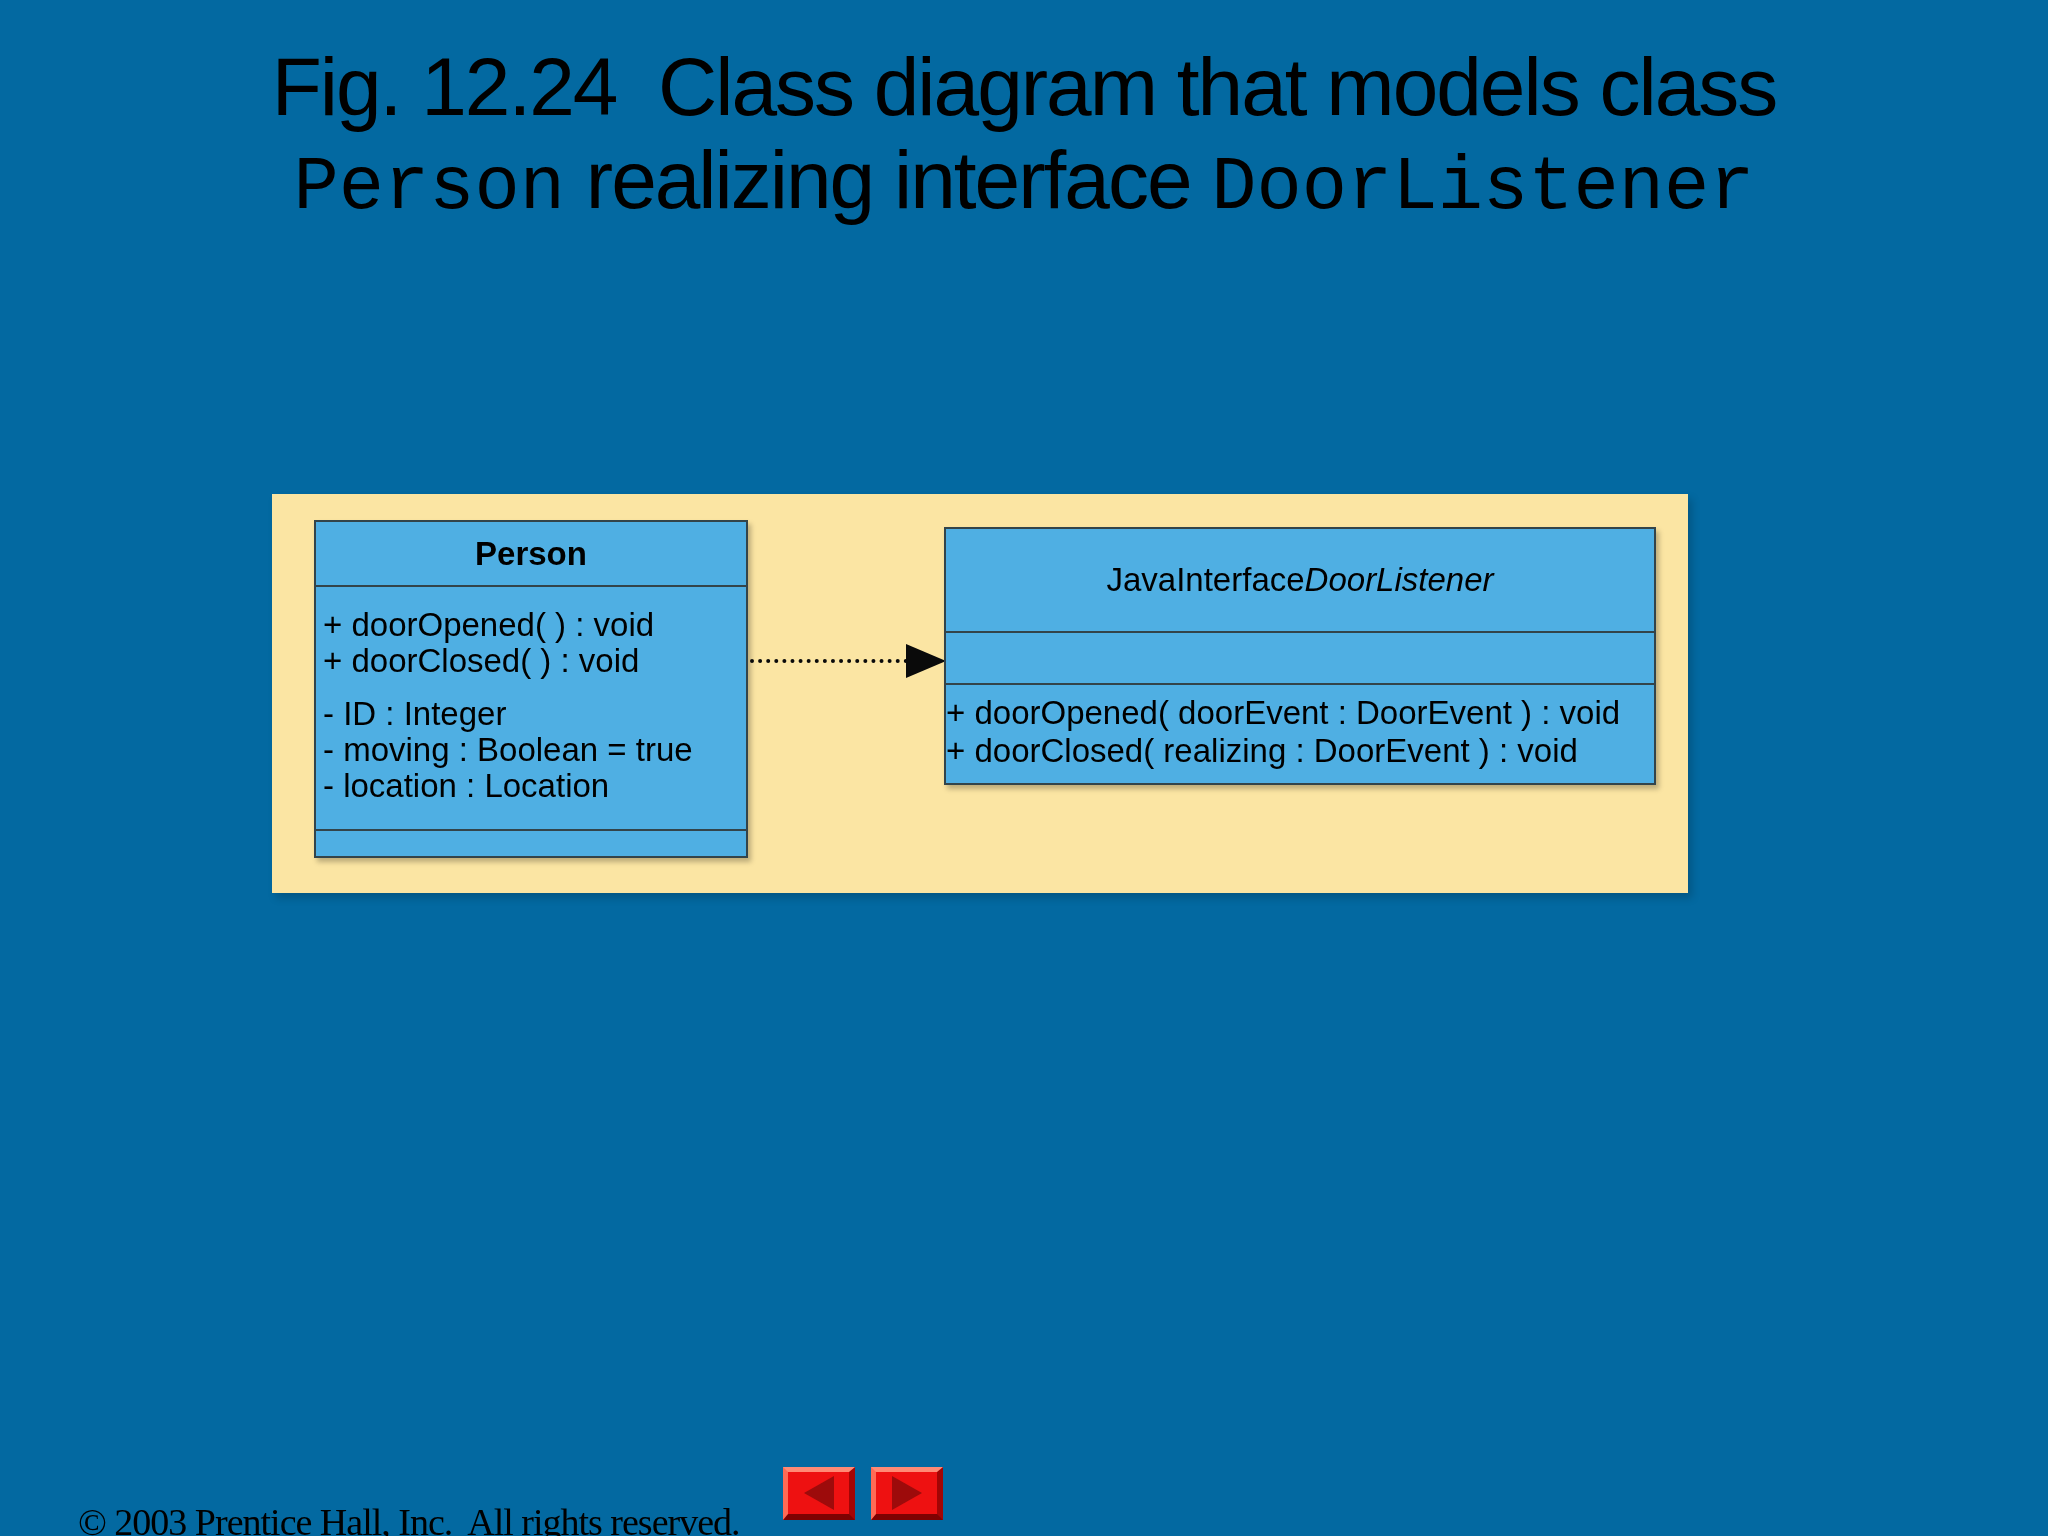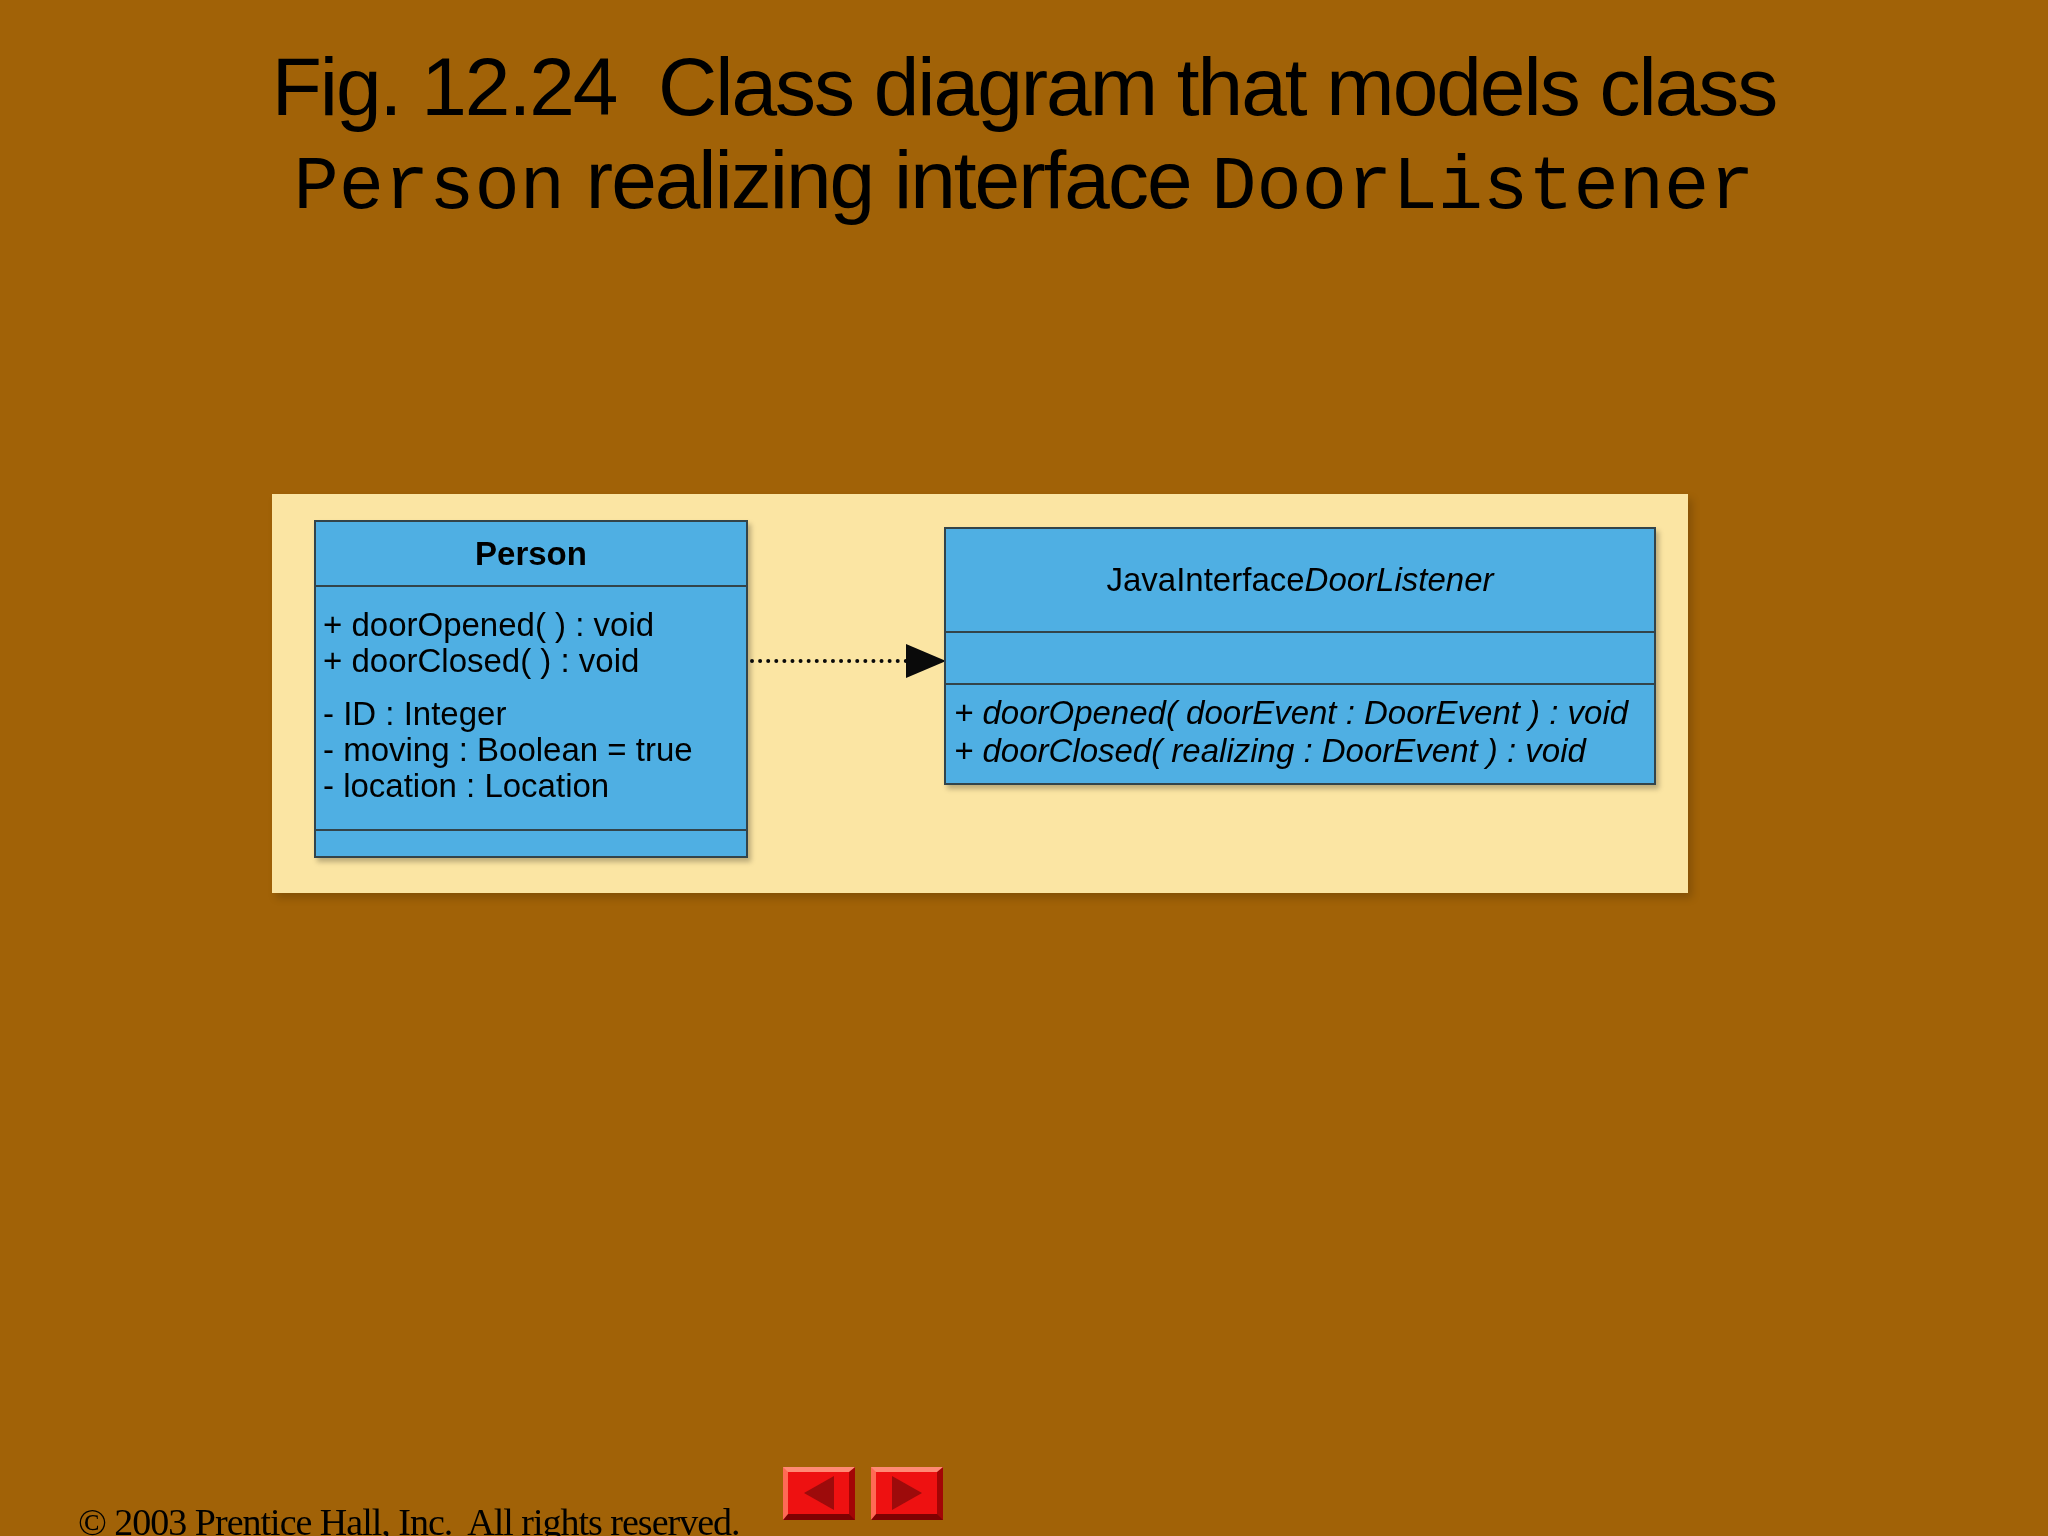--- a/index.html
+++ b/index.html
@@ -1,20 +1,20 @@
 <!DOCTYPE html>
 <html><head>
 <meta charset="utf-8">
 <style>
   html, body { margin: 0; padding: 0; background: #ffffff; }
   .slide {
     position: relative;
     width: 2048px;
     height: 1536px;
-    background: #a16207;
+    background: #0369a1;
     overflow: hidden;
     font-family: "Liberation Sans", sans-serif;
     color: #000;
   }
 
   
   .title {
     position: absolute;
     top: 40px;
     left: 0;
@@ -74,23 +74,22 @@
   }
 
   .iface-box .c-name {
     height: 104px;
     display: flex; 
     align-items: center; justify-content: center;
     line-height: 1.08;
   }
   .iface-box .c-attrs { height: 52px; }
   .iface-box .c-methods {
-    padding: 9px 2px 0 8px;
+    padding: 9px 2px 0 0;
     line-height: 1.15;
-    font-style: italic;
   }
   .italic { font-style: italic; }
 
   
   .rel-dash {
     position: absolute;
     left: 478px; top: 165px;
     width: 158px; height: 0;
     border-top: 4px dotted #0a0a0a;
   }

